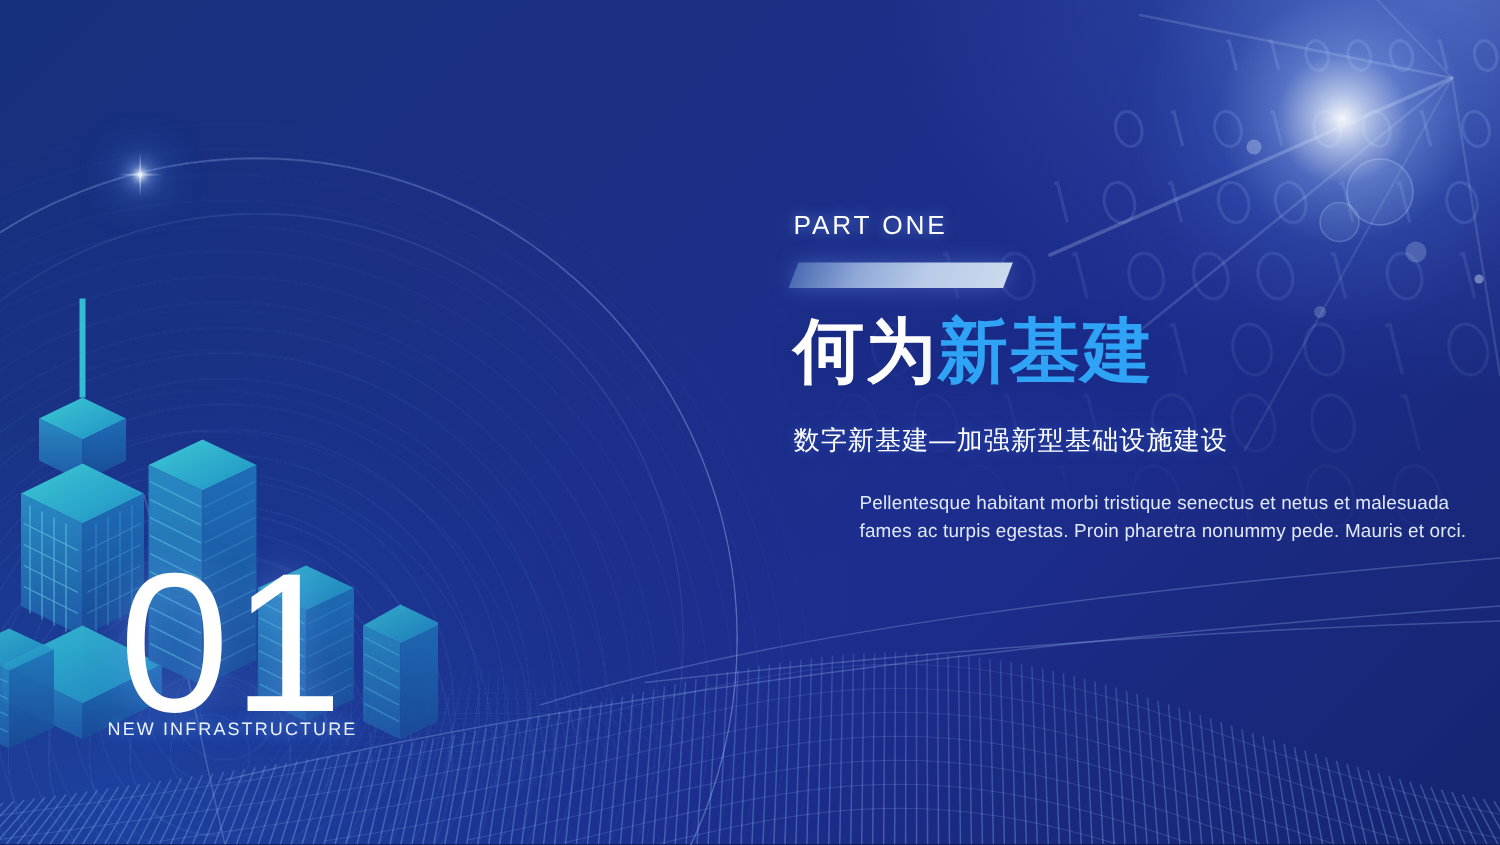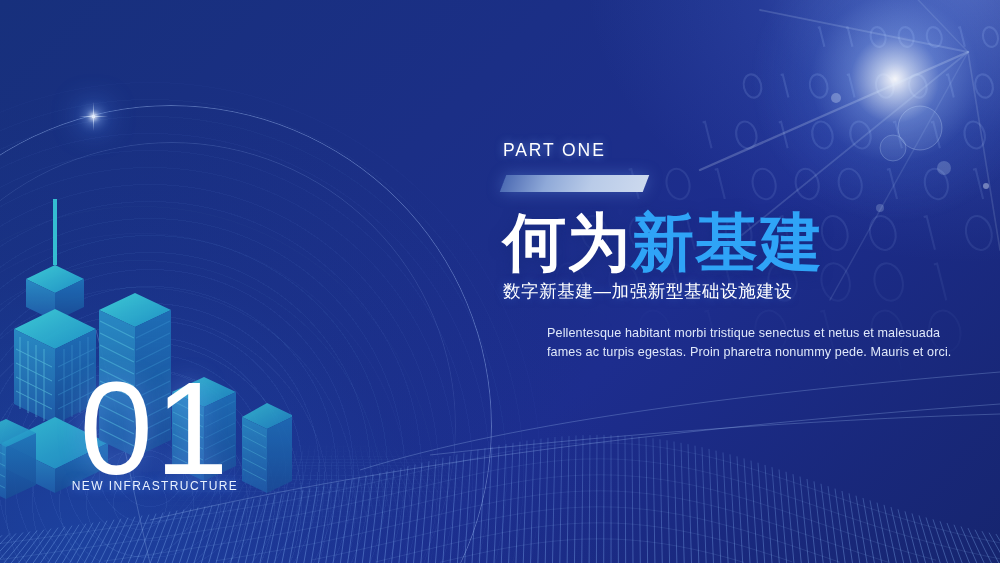--- a/index.html
+++ b/index.html
@@ -123,43 +123,43 @@
     color:#ffffff;letter-spacing:2px;
     text-shadow:0 0 26px rgba(120,170,255,.45);
   }
   .numcap{
     margin-top:-10px;
     font-size:12px;letter-spacing:1.4px;color:#eaf2ff;font-weight:400;
     text-shadow:0 0 10px rgba(90,150,255,.8);
   }
 
   
-  .content{position:absolute;left:503px;top:140px;width:430px;}
+  .content{position:absolute;left:529px;top:140px;width:430px;}
   .part-one{
     font-size:17.5px;letter-spacing:1.9px;color:#ffffff;font-weight:400;
     text-shadow:0 0 9px rgba(130,180,255,.65);
   }
   .accentbar{
     margin-top:14px;
     width:143px;height:17px;
     background:linear-gradient(90deg, #4e6cb4 0%, #8fa9d8 30%, #b9cbe8 62%, #ccd9ee 100%);
     transform:skewX(-21deg);
     box-shadow:0 0 14px rgba(120,165,240,.35);
   }
   .cn-title{
     margin-top:17px;
     font-family:"Liberation Sans","DejaVu Sans",sans-serif;
-    font-size:63px;font-weight:700;line-height:1.06;
+    font-size:47px;font-weight:700;line-height:1.06;
     letter-spacing:1px;
     color:#ffffff;
     text-shadow:0 2px 14px rgba(20,40,120,.6);
   }
   .cn-title .hl{color:#2fa4f7;}
   .cn-sub{
-    margin-top:3px;
+    margin-top:22px;
     font-size:17.5px;color:#ffffff;font-weight:400;letter-spacing:.6px;
     text-shadow:0 0 8px rgba(60,120,220,.5);
   }
   .body-text{
     margin-top:21px;
     font-size:12.6px;line-height:1.52;color:#dfe8fa;
     width:416px;letter-spacing:.12px;margin-left:44px;
   }
 </style>
 </head>

